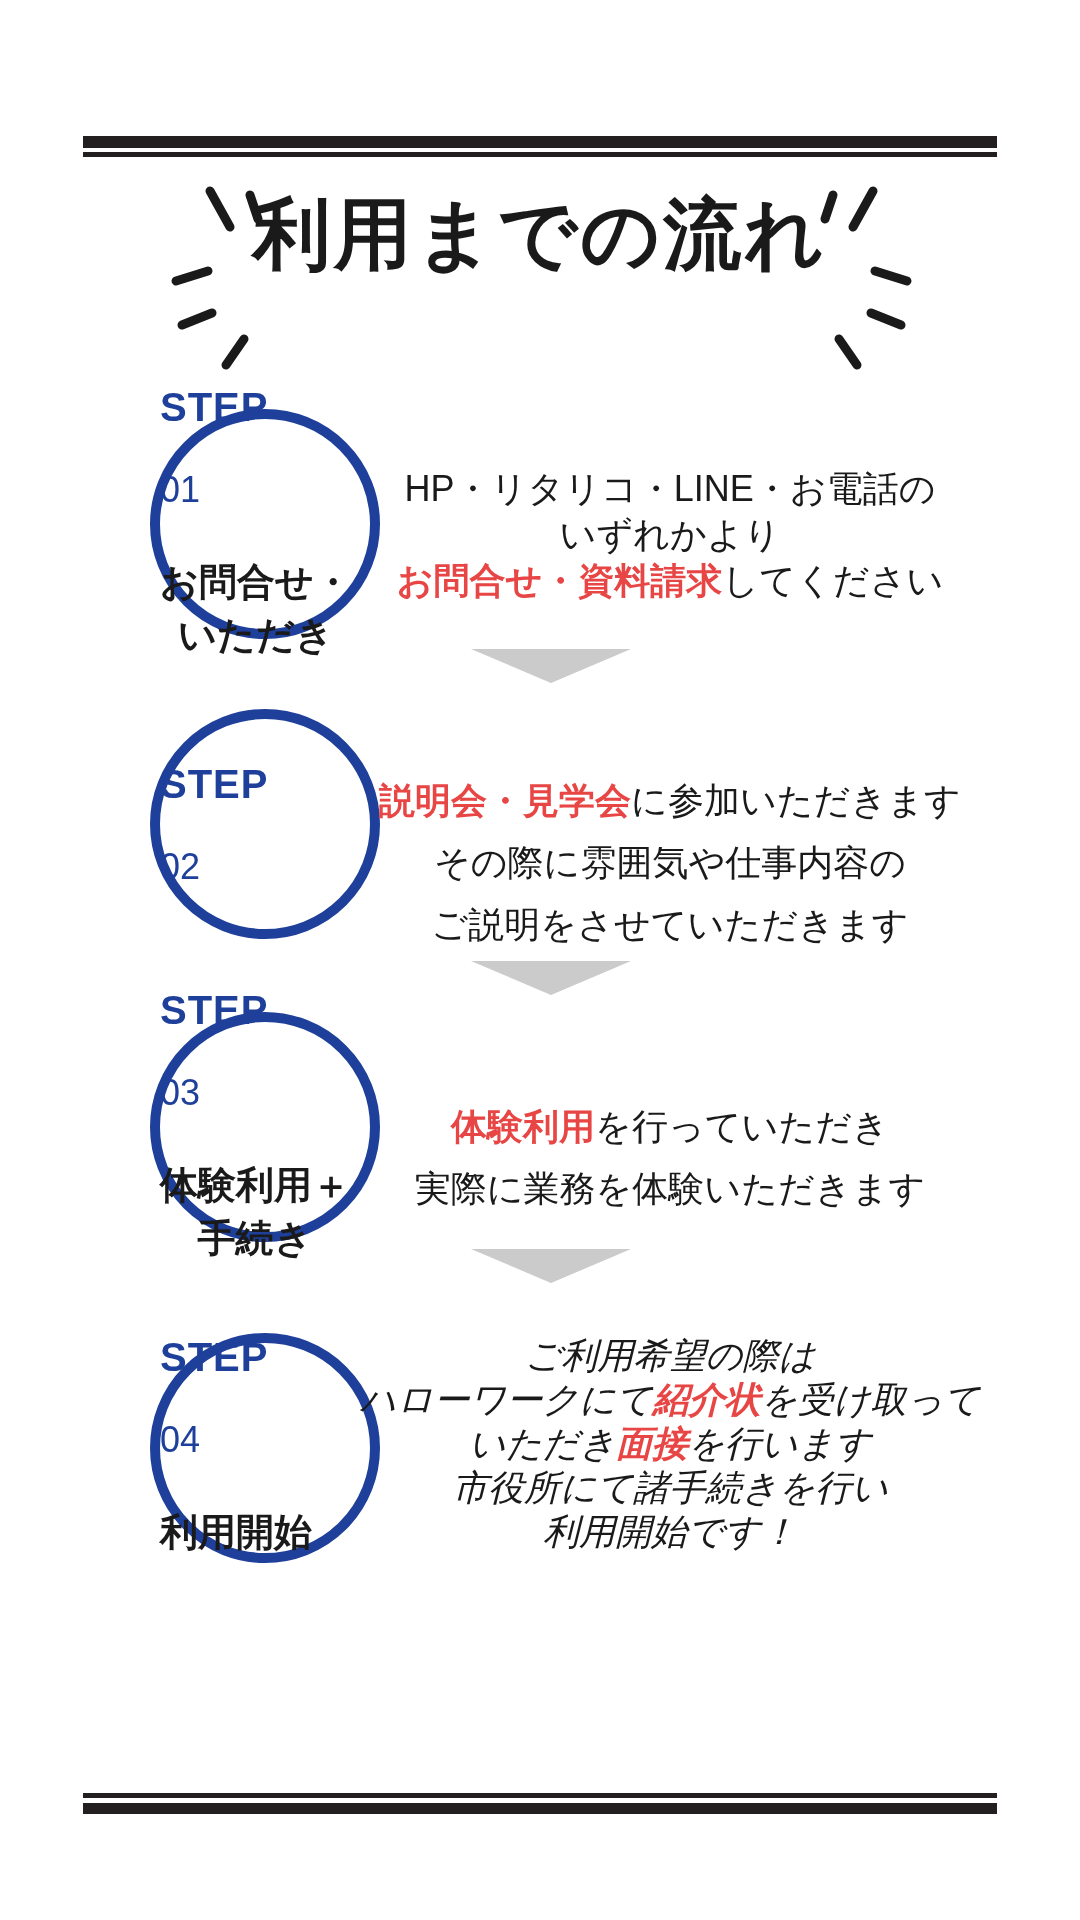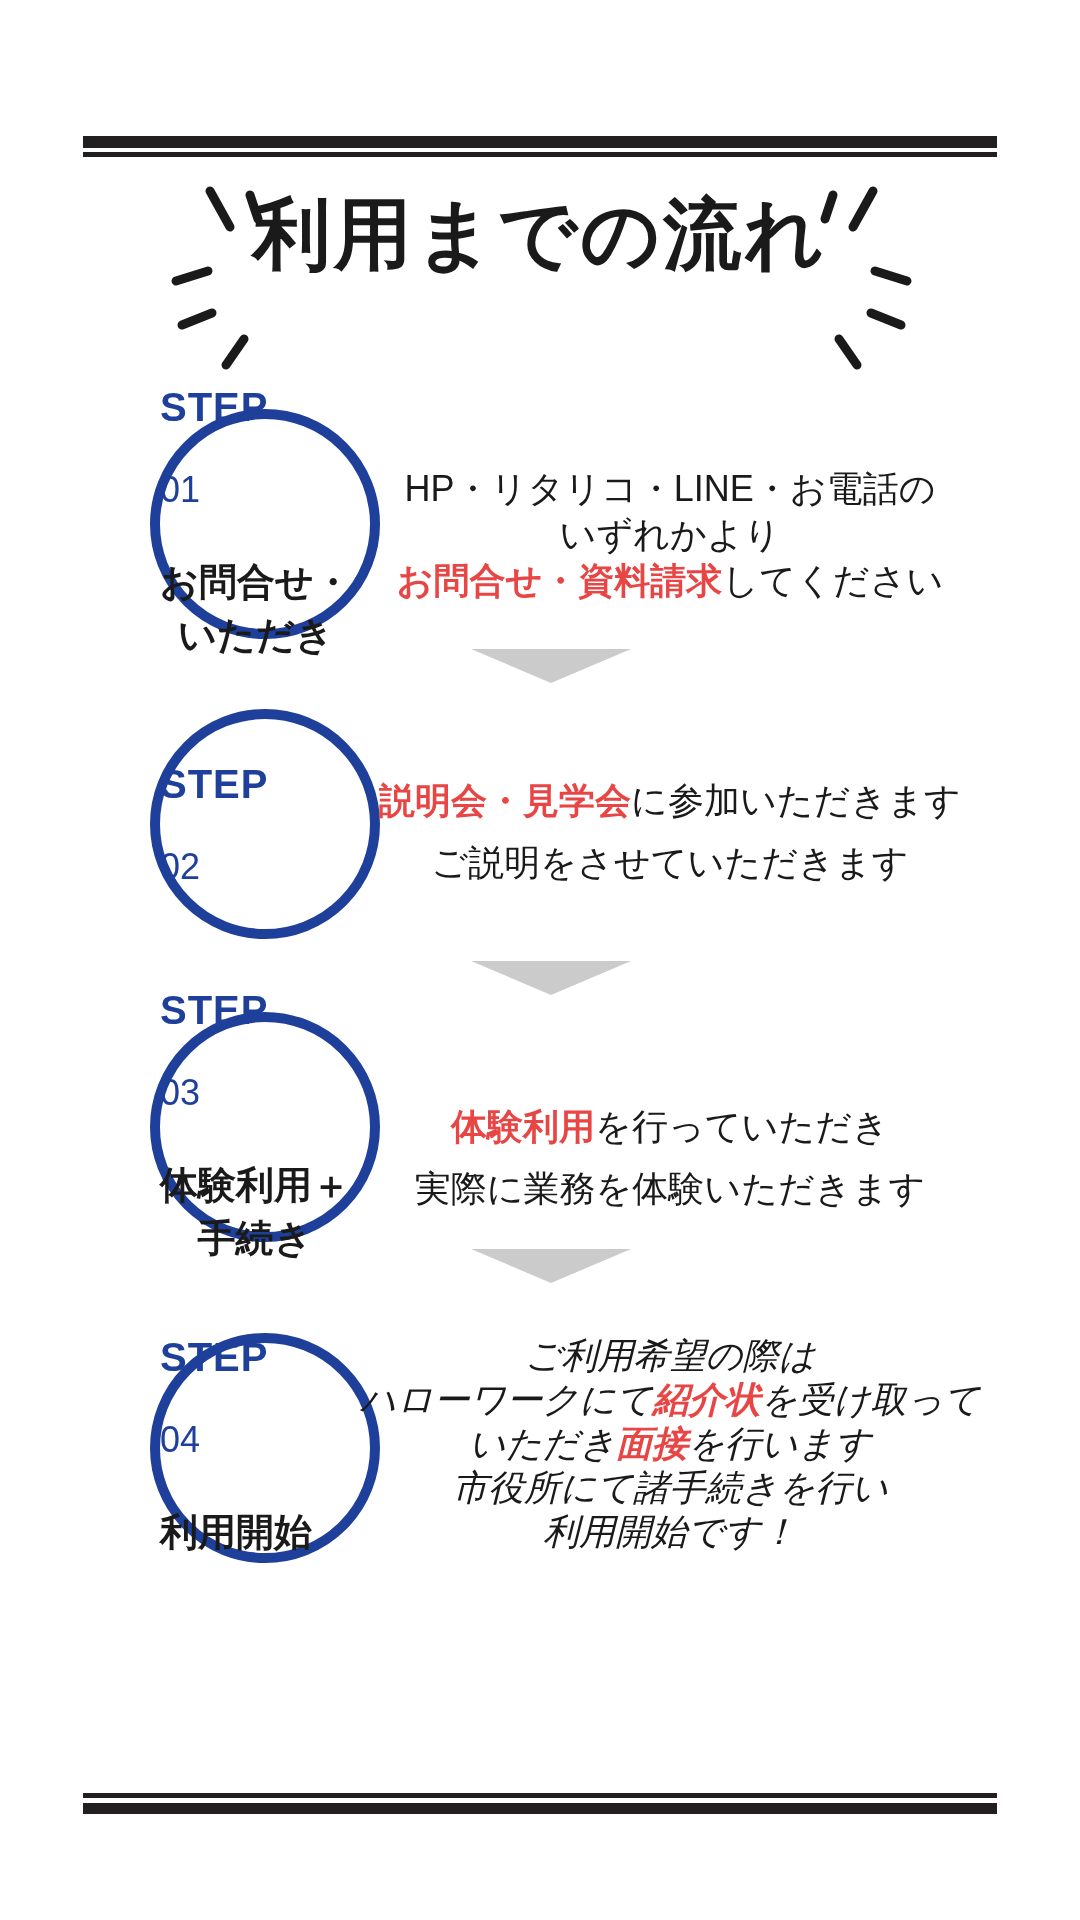--- a/index.html
+++ b/index.html
@@ -110,20 +110,23 @@
   <section>
     <div class="circle c2">
       <div class="step-word">STEP</div>
       <div class="step-num">02</div>
     </div>
     <div class="desc d2">
       <div class="line">
         <span class="seg red">説明会・見学会</span><span class="seg">に参加いただきます</span>
       </div>
       <div class="line">
+        <span class="seg">その際に雰囲気や仕事内容の</span>
+      </div>
+      <div class="line">
         <span class="seg">ご説明をさせていただきます</span>
       </div>
     </div>
   </section>
 
   <div class="arrow a2"></div>
 
   <section>
     <div class="circle c3">
       <div class="step-word">STEP</div>

